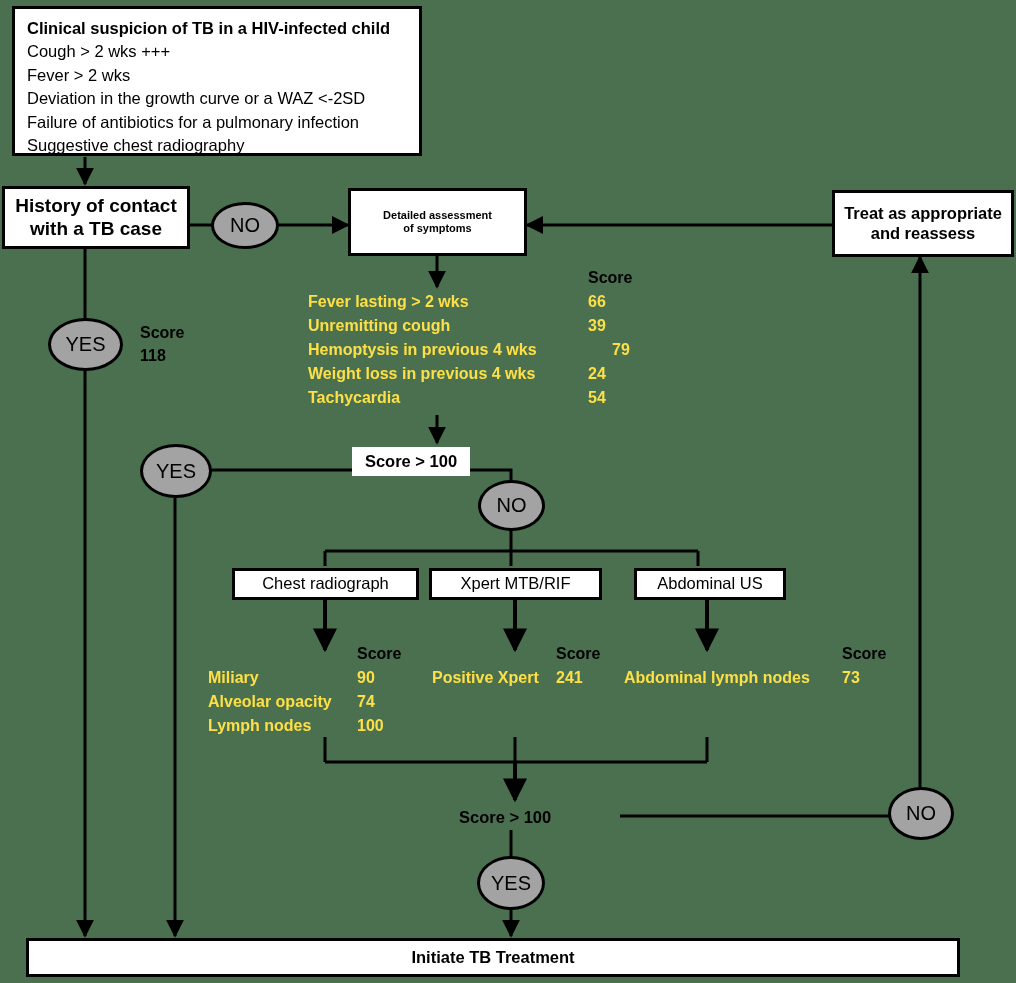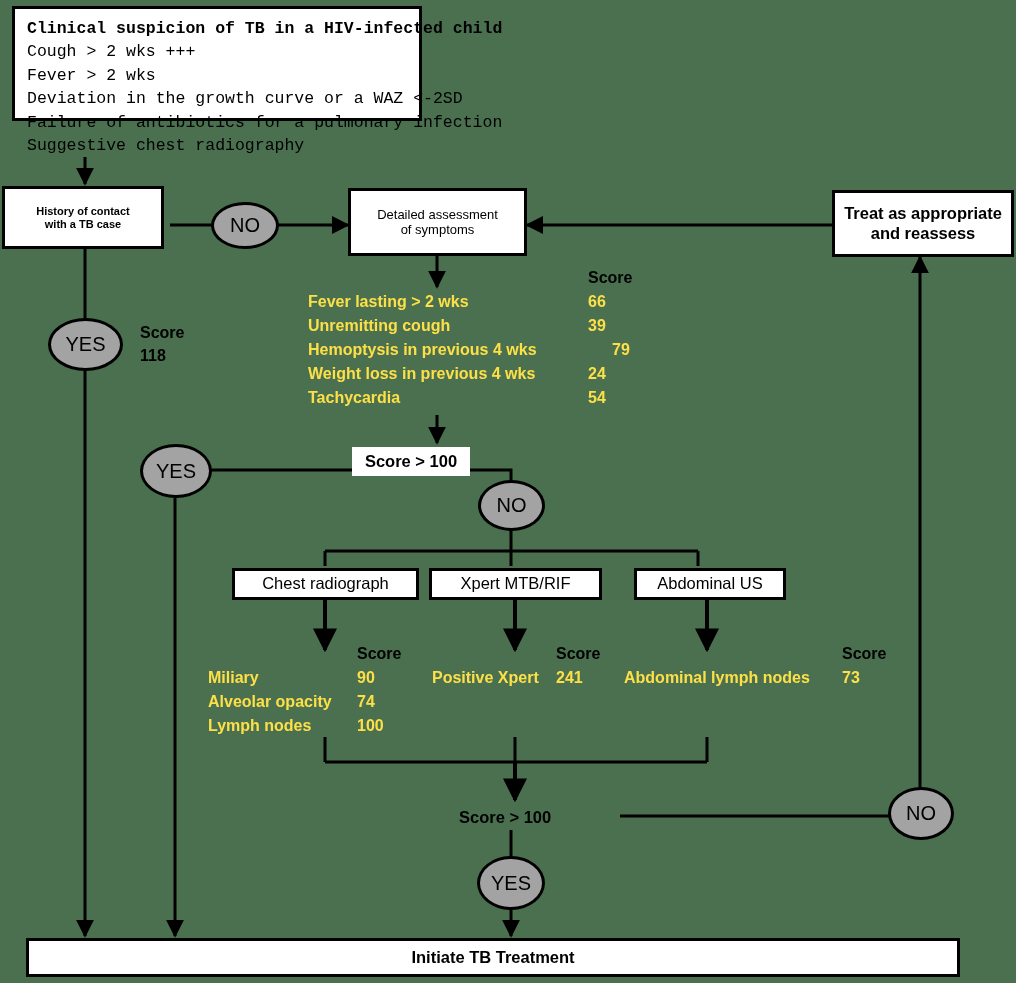--- a/index.html
+++ b/index.html
@@ -147,33 +147,33 @@
       <path d="M 511 830 L 511 857"></path>
 
       <path d="M 511 909 L 511 936" marker-end="url(#ah)"></path>
 
       <path d="M 620 816 L 892 816"></path>
 
       <path d="M 920 787 L 920 257" marker-end="url(#ah)"></path>
     </g>
   </svg>
 
-  <div class="intro" style="left:12px; top:6px; width:410px; height:115px;font-family:Liberation Mono, monospace;">
+  <div class="intro" style="left:12px; top:6px; width:410px; height:150px;">
     <div class="hdr">Clinical suspicion of TB in a HIV-infected child</div>
     <div>Cough &gt; 2 wks +++</div>
     <div>Fever &gt; 2 wks</div>
     <div>Deviation in the growth curve or a WAZ &lt;-2SD</div>
     <div>Failure of antibiotics for a pulmonary infection</div>
     <div>Suggestive chest radiography</div>
   </div>
 
-  <div class="node" style="left:2px; top:186px; width:162px; height:63px; font-size:11px; font-weight:bold; white-space:pre-line;">History of contact
+  <div class="node" style="left:2px; top:186px; width:188px; height:63px; font-size:19px; font-weight:bold; white-space:pre-line;">History of contact
 with a TB case</div>
 
-  <div class="node" style="left:348px; top:188px; width:179px; height:68px; font-size:13px; font-weight:normal; white-space:pre-line;">Detailed assessment
+  <div class="node" style="left:348px; top:188px; width:179px; height:68px; font-size:11px; font-weight:bold; white-space:pre-line;">Detailed assessment
 of symptoms</div>
 
   <div class="node" style="left:832px; top:190px; width:182px; height:67px; font-size:16.5px; font-weight:bold; white-space:pre-line;">Treat as appropriate
 and reassess</div>
 
   <div class="bubble" style="left:211px; top:202px; width:68px; height:47px;">NO</div>
 
   <div class="bubble" style="left:48px; top:318px; width:75px; height:53px;">YES</div>
 
   <div class="bubble" style="left:140px; top:444px; width:72px; height:54px;">YES</div>

